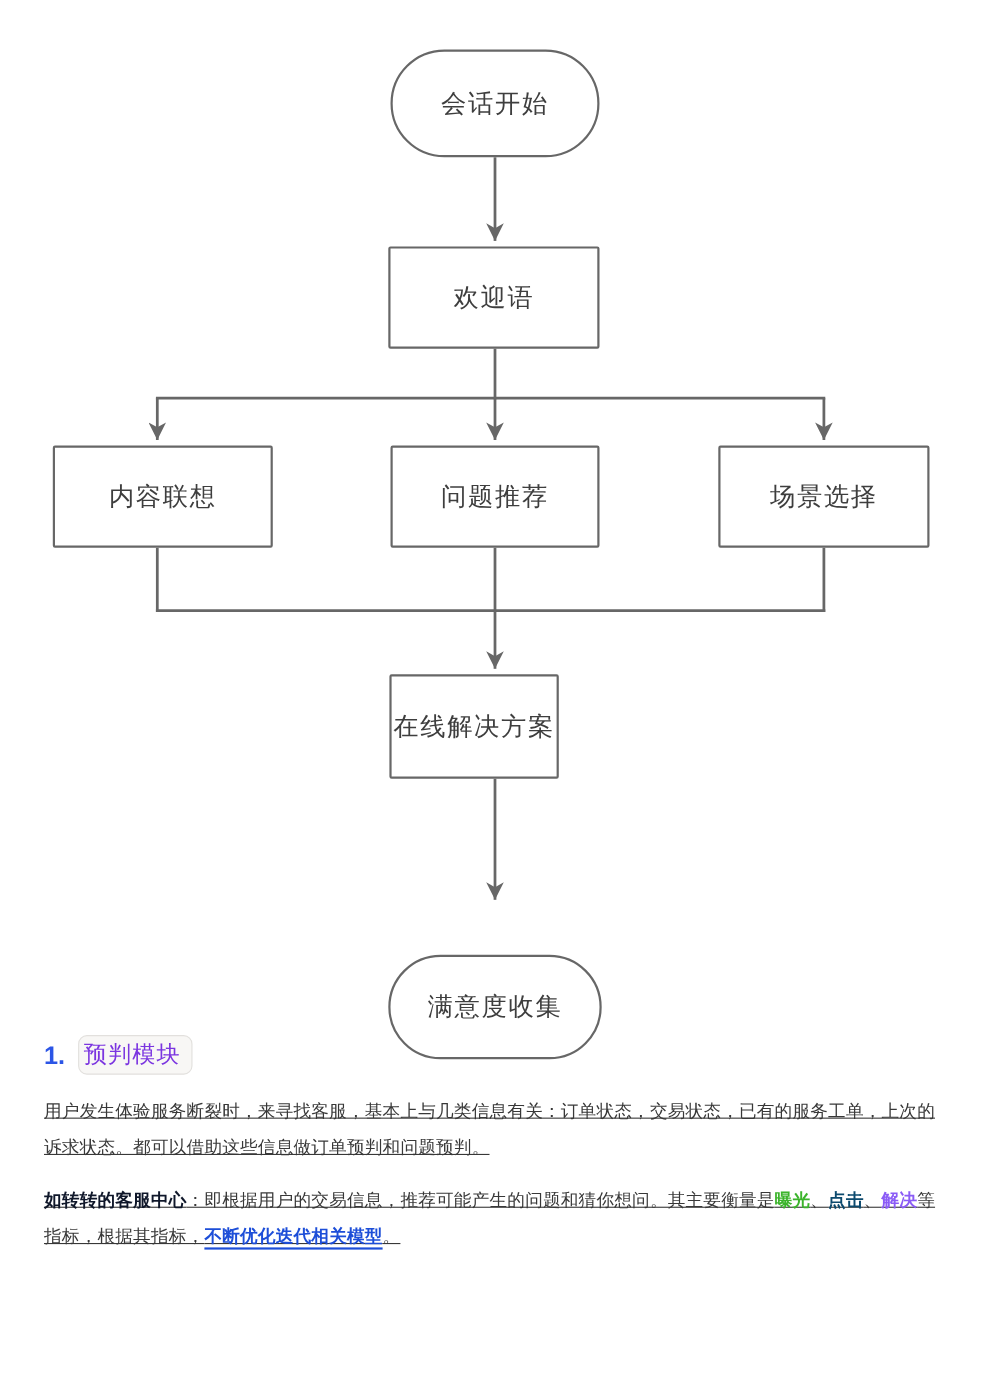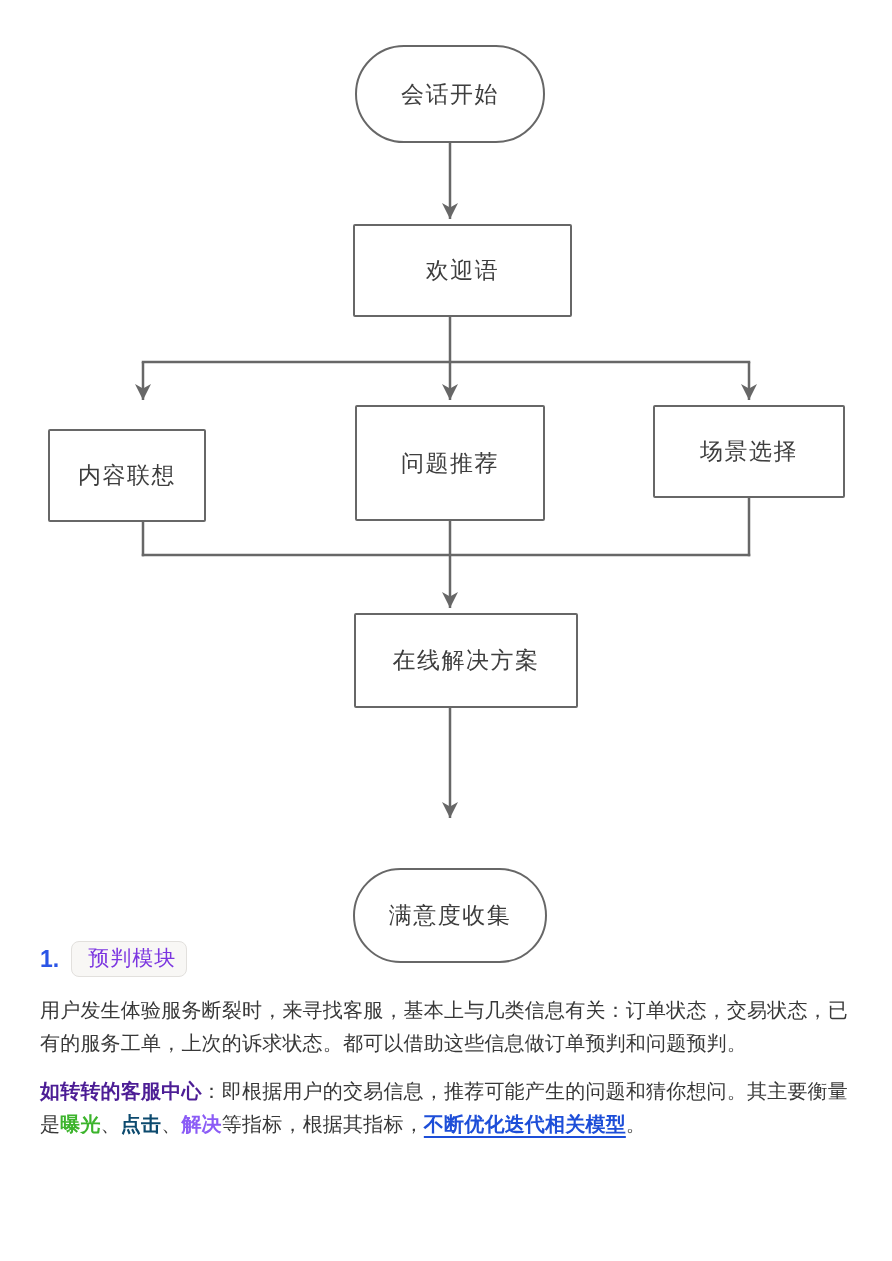--- a/index.html
+++ b/index.html
@@ -11,39 +11,39 @@
   .flow { position:absolute; left:0; top:0; width:892px; height:940px;text-decoration:underline; }
   .connectors { position:absolute; left:0; top:0; }
   .node {
     position:absolute; display:flex; align-items:center; justify-content:center;
     background:#ffffff; border:2.5px solid #676767; color:#3e3e3e;
     font-size:23px; letter-spacing:1.5px; border-radius:2px; box-sizing:border-box;
   }
   .stadium { border-radius:52px; }
   
   .n-start        { left:355px; top:45px;  width:190px; height:98px; }
-  .n-welcome      { left:353px; top:224px; width:219px; height:93px; }
-  .n-content      { left:48px;  top:429px; width:158px; height:93px; }
-  .n-question     { left:355px; top:405px; width:190px; height:116px; }
+  .n-welcome      { left:353px; top:224px; width:192px; height:93px; }
+  .n-content      { left:48px;  top:405px; width:200px; height:93px; }
+  .n-question     { left:355px; top:405px; width:190px; height:93px; }
   .n-scene        { left:653px; top:405px; width:192px; height:93px;text-align:center; }
-  .n-solution     { left:354px; top:613px; width:224px; height:95px; }
+  .n-solution     { left:354px; top:613px; width:154px; height:95px; }
   .n-satisfaction { left:353px; top:868px; width:194px; height:95px; }
 
   
   .textblock { position:absolute; left:40px; top:941px; width:822px; }
   .heading { display:flex; align-items:center; gap:12px; }
   .h-num { color:#2b55e6; font-size:23px; font-weight:700; }
   .chip {
     background:#f8f7f5; border:1.5px solid #e2e0dd; border-radius:8px;
-    padding:2px 10px 4px 16px; color:#7b35e0; font-size:21px; letter-spacing:1px;
+    padding:2px 10px 4px 4px; color:#7b35e0; font-size:21px; letter-spacing:1px;
   }
-  .para { font-size:20px; line-height:33px; color:#383838; letter-spacing:0.2px; }
+  .para { font-size:16px; line-height:33px; color:#383838; letter-spacing:0.2px;text-decoration:underline; }
   .p1 { margin-top:17px; }
   .p2 { margin-top:15px; }
-  .seg-purple { color:#4c1d95; font-weight:700; }
+  .seg-purple { color:#0f172a; font-weight:700; }
   .seg-green  { color:#3cb42c; font-weight:700; }
   .seg-orange { color:#0c4a6e; font-weight:700; }
   .seg-red    { color:#8b5cf6; font-weight:700; }
   .seg-bu {
     font-weight:700; color:#1d4ed8;
     text-decoration:underline; text-decoration-thickness:2px; text-underline-offset:5px;text-align:center;
   }
 </style>
 </head>
 <body>

